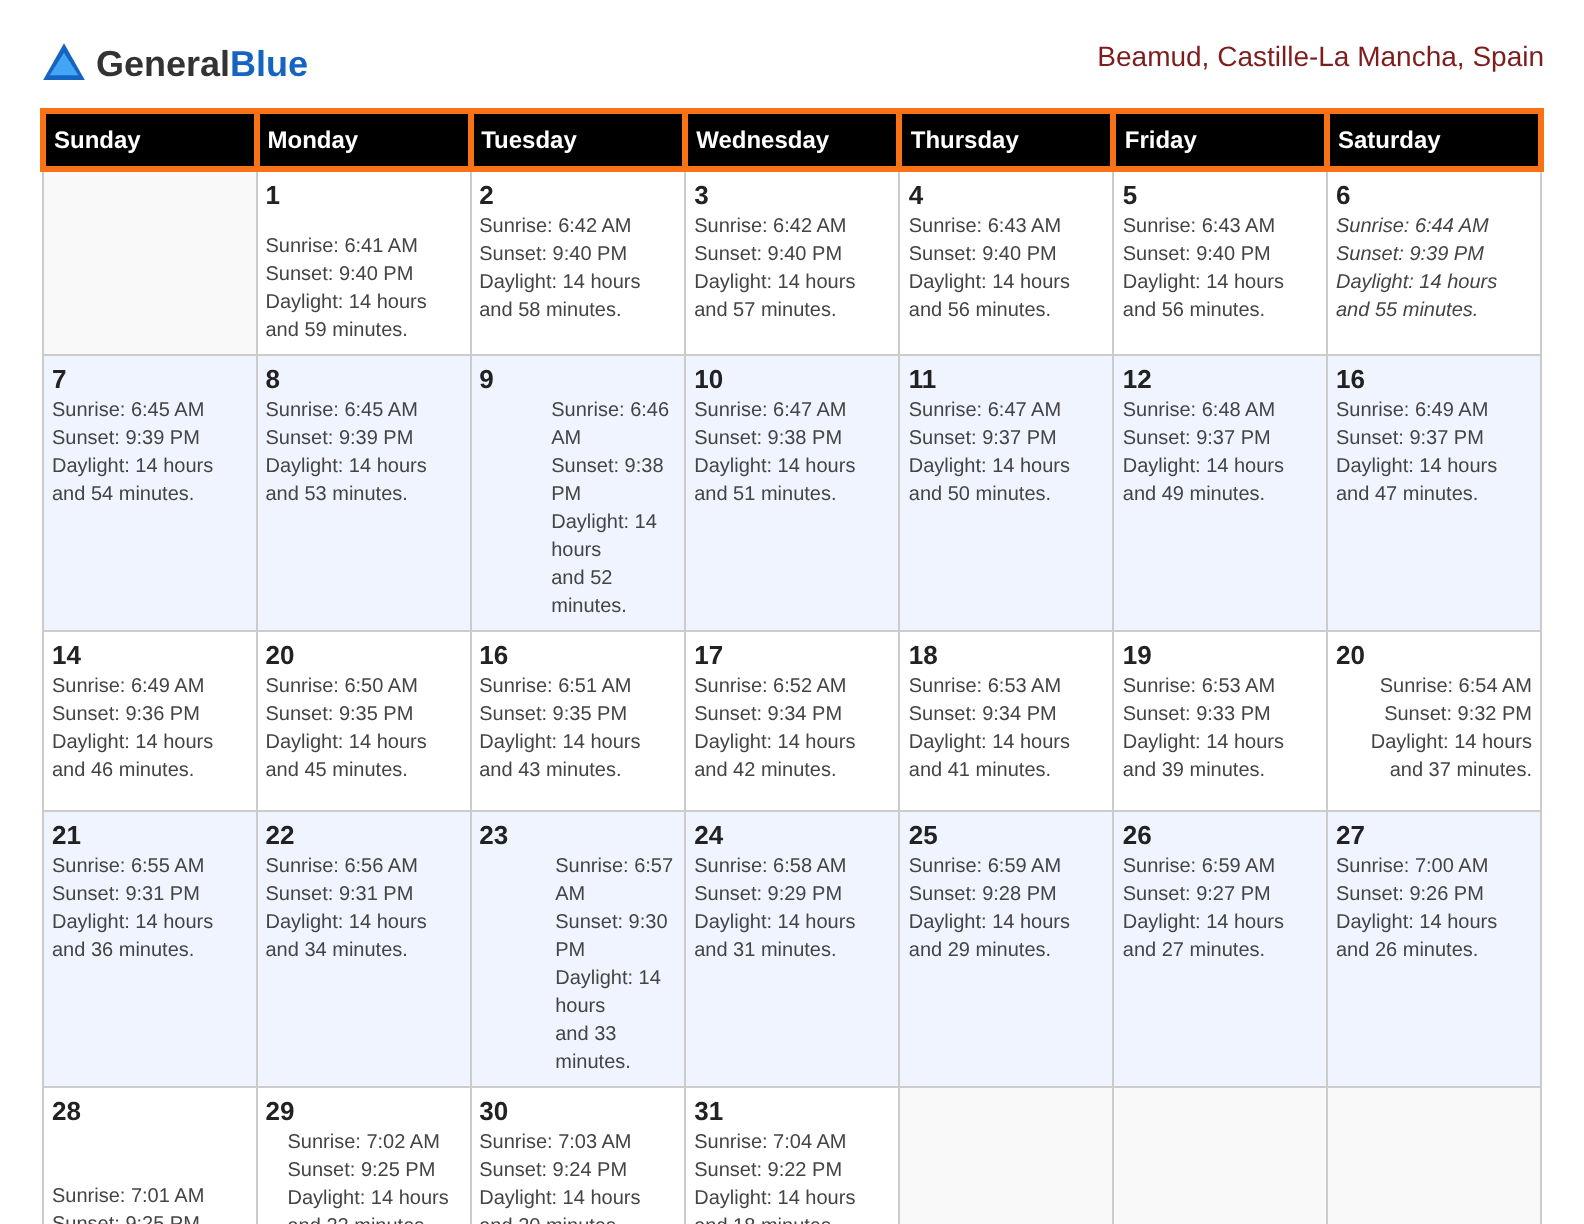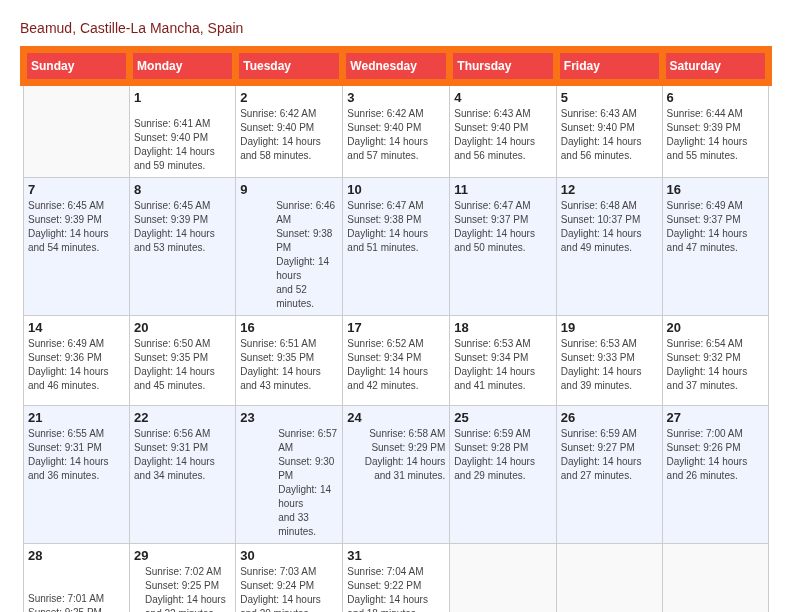--- a/index.html
+++ b/index.html
@@ -46,26 +46,26 @@
     .location-title {
       font-size: 14px;
       color: #7f1d1d;
     }
     .calendar {
       width: 100%;
       border-collapse: collapse;
       font-size: 11px;
     }
     .calendar th {
-      background-color: #ef4444;
+      background-color: #000000;
       color: white;
       padding: 6px 4px;
       text-align: left;
       font-size: 12px;
-      border: 7px solid #f97316;
+      border: 3px solid #f97316;
     }
     .calendar td {
       border: 1px solid #ccc;
       vertical-align: top;
       padding: 4px;
       height: 90px;
       width: 108px;
     }
     .cell-day {
       font-size: 13px;
@@ -82,20 +82,29 @@
       background: #f9f9f9;
     }
     .row-shade {
       background: #f0f4ff;
     }
   </style>
 </head>
 <body>
 
 <div class="header-section">
+  <div class="logo">
+    <svg class="logo-icon" viewBox="0 0 30 30" xmlns="http://www.w3.org/2000/svg">
+      <polygon points="15,2 28,25 2,25" fill="#1565c0"></polygon>
+      <polygon points="15,8 24,22 6,22" fill="#42a5f5"></polygon>
+    </svg>
+    <div>
+      <span class="logo-text-general">General</span><span class="logo-text-blue">Blue</span>
+    </div>
+  </div>
   <div class="title-section">
     <div class="location-title">Beamud, Castille-La Mancha, Spain</div>
   </div>
 </div>
 
 <table class="calendar">
   <thead>
     <tr>
     <th>Sunday</th>
         <th>Monday</th>
@@ -139,21 +148,21 @@
         </td>
         <td>
           <div class="cell-day">5</div>
           <div class="cell-info" style="white-space: pre-line;">Sunrise: 6:43 AM
 Sunset: 9:40 PM
 Daylight: 14 hours
 and 56 minutes.</div>
         </td>
         <td>
           <div class="cell-day">6</div>
-          <div class="cell-info" style="white-space: pre-line;">Sunrise: 6:44 AM
+          <div class="cell-info" style="white-space: pre-line; font-style: italic;">Sunrise: 6:44 AM
 Sunset: 9:39 PM
 Daylight: 14 hours
 and 55 minutes.</div>
         </td>
       </tr>
       <tr class="row-shade">
         <td>
           <div class="cell-day">7</div>
           <div class="cell-info" style="white-space: pre-line;">Sunrise: 6:45 AM
 Sunset: 9:39 PM
@@ -184,21 +193,21 @@
         <td>
           <div class="cell-day">11</div>
           <div class="cell-info" style="white-space: pre-line;">Sunrise: 6:47 AM
 Sunset: 9:37 PM
 Daylight: 14 hours
 and 50 minutes.</div>
         </td>
         <td>
           <div class="cell-day">12</div>
           <div class="cell-info" style="white-space: pre-line;">Sunrise: 6:48 AM
-Sunset: 10:37 PM
+Sunset: 9:37 PM
 Daylight: 14 hours
 and 49 minutes.</div>
         </td>
         <td>
           <div class="cell-day">16</div>
           <div class="cell-info" style="white-space: pre-line;">Sunrise: 6:49 AM
 Sunset: 9:37 PM
 Daylight: 14 hours
 and 47 minutes.</div>
         </td>
@@ -241,21 +250,21 @@
         </td>
         <td>
           <div class="cell-day">19</div>
           <div class="cell-info" style="white-space: pre-line;">Sunrise: 6:53 AM
 Sunset: 9:33 PM
 Daylight: 14 hours
 and 39 minutes.</div>
         </td>
         <td>
           <div class="cell-day">20</div>
-          <div class="cell-info" style="white-space: pre-line;">Sunrise: 6:54 AM
+          <div class="cell-info" style="white-space: pre-line; text-align: right;">Sunrise: 6:54 AM
 Sunset: 9:32 PM
 Daylight: 14 hours
 and 37 minutes.</div>
         </td>
       </tr>
       <tr class="row-shade">
         <td>
           <div class="cell-day">21</div>
           <div class="cell-info" style="white-space: pre-line;">Sunrise: 6:55 AM
 Sunset: 9:31 PM
@@ -271,21 +280,21 @@
         </td>
         <td>
           <div class="cell-day">23</div>
           <div class="cell-info" style="white-space: pre-line; margin-left: 38px;">Sunrise: 6:57 AM
 Sunset: 9:30 PM
 Daylight: 14 hours
 and 33 minutes.</div>
         </td>
         <td>
           <div class="cell-day">24</div>
-          <div class="cell-info" style="white-space: pre-line; text-align: right;">Sunrise: 6:58 AM
+          <div class="cell-info" style="white-space: pre-line;">Sunrise: 6:58 AM
 Sunset: 9:29 PM
 Daylight: 14 hours
 and 31 minutes.</div>
         </td>
         <td>
           <div class="cell-day">25</div>
           <div class="cell-info" style="white-space: pre-line;">Sunrise: 6:59 AM
 Sunset: 9:28 PM
 Daylight: 14 hours
 and 29 minutes.</div>

